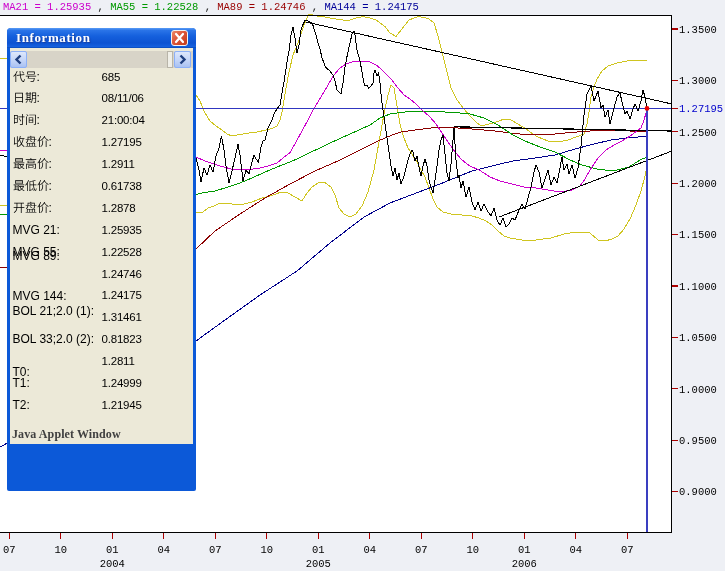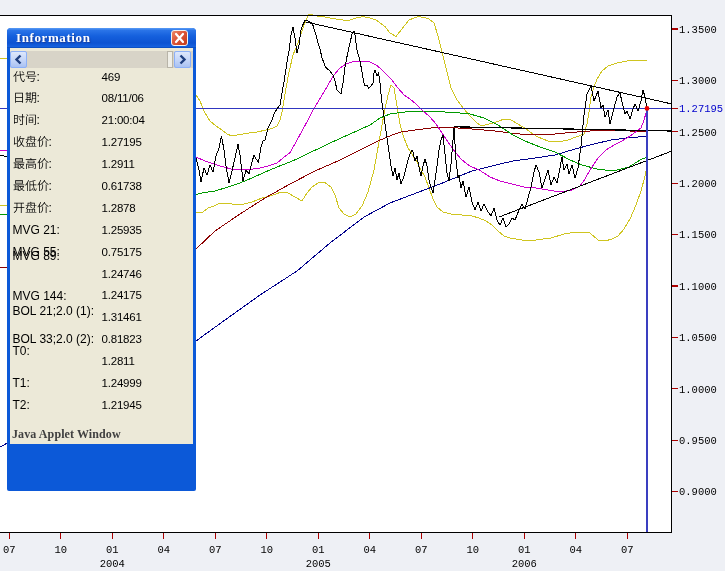--- a/index.html
+++ b/index.html
@@ -88,20 +88,21 @@
       <line x1="524.3" y1="533" x2="524.3" y2="538.5" stroke="#aa0000" stroke-width="1.2"></line>
       <text x="524.3" y="553" font-family="Liberation Mono" font-size="10.5" fill="#000" text-anchor="middle">01</text>
       <line x1="575.8" y1="533" x2="575.8" y2="538.5" stroke="#aa0000" stroke-width="1.2"></line>
       <text x="575.8" y="553" font-family="Liberation Mono" font-size="10.5" fill="#000" text-anchor="middle">04</text>
       <line x1="627.3" y1="533" x2="627.3" y2="538.5" stroke="#aa0000" stroke-width="1.2"></line>
       <text x="627.3" y="553" font-family="Liberation Mono" font-size="10.5" fill="#000" text-anchor="middle">07</text>
       <text x="112.3" y="566.5" font-family="Liberation Mono" font-size="10.5" fill="#000" text-anchor="middle">2004</text>
       <text x="318.3" y="566.5" font-family="Liberation Mono" font-size="10.5" fill="#000" text-anchor="middle">2005</text>
       <text x="524.3" y="566.5" font-family="Liberation Mono" font-size="10.5" fill="#000" text-anchor="middle">2006</text>
     </svg>
+<div class="toptxt"><span style="color:#cc00cc">MA21 = 1.25935</span><span style="color:#222"> , </span><span style="color:#009900">MA55 = 1.22528</span><span style="color:#222"> , </span><span style="color:#990000">MA89 = 1.24746</span><span style="color:#222"> , </span><span style="color:#000099">MA144 = 1.24175</span></div>
 
 <div class="win">
  <div class="titlebar">
         <span class="title">Information</span>
    <div class="xbtn">
           <svg width="17" height="16" viewBox="0 0 17 16">
             <path d="M5 4 L12 12 M12 4 L5 12" stroke="#fff" stroke-width="2.2" stroke-linecap="round"></path>
           </svg>
         </div>
  </div>
@@ -120,21 +121,21 @@
           </div>
   </div>
   <div class="row" style="top:20.5px"><svg width="24" height="14" viewBox="0 0 24 14" style="vertical-align:-3px">
             <g transform="translate(0,11) scale(0.0120,-0.0120)">
               <path d="M319.80902099609375 492.52099609375 942.456298828125 569.8251953125 951.7766723632812 510.1424560546875 328.7054443359375 432.97418212890625ZM714.152099609375 782.30419921875 759.3623657226562 812.9934692382812Q790.4821166992188 789.281494140625 823.4578552246094 760.281494140625Q856.43359375 731.281494140625 884.8413696289062 702.781494140625Q913.2491455078125 674.281494140625 930.9449462890625 651.7054443359375L882.718505859375 617.5760498046875Q865.5987548828125 640.152099609375 837.6230163574219 668.9401245117188Q809.6472778320312 697.7281494140625 777.4595642089844 727.8721618652344Q745.2718505859375 758.0161743164062 714.152099609375 782.30419921875ZM319.97418212890625 826.6407470703125 379.9449462890625 807.69580078125Q342.23297119140625 720.1197509765625 291.65692138671875 636.8835144042969Q241.08087158203125 553.6472778320312 182.50482177734375 481.26702880859375Q123.92877197265625 408.88677978515625 61.6407470703125 353.4466552734375Q58.20062255859375 360.76702880859375 51.32037353515625 372.17962646484375Q44.44012451171875 383.59222412109375 36.98382568359375 395.00482177734375Q29.52752685546875 406.41741943359375 23.64727783203125 413.02581787109375Q82.76702880859375 462.29766845703125 137.96282958984375 528.0695190429688Q193.15863037109375 593.8413696289062 239.93048095703125 670.1811828613281Q286.70233154296875 746.52099609375 319.97418212890625 826.6407470703125ZM204.1748046875 565.3754272460938 267.73779296875 628.9384155273438 268.3138427734375 627.650390625V-75.91259765625H204.1748046875ZM553.4466552734375 823.3365478515625H616.7216186523438Q622.7054443359375 652.3850708007812 639.9692077636719 504.5015563964844Q657.2329711914062 356.6180419921875 686.7006225585938 244.29440307617188Q716.1682739257812 131.97076416015625 760.2637634277344 67.13095092773438Q804.3592529296875 2.2911376953125 863.2945556640625 -3.284912109375Q886.1262817382812 -4.284912109375 899.610107421875 40.7587890625Q913.0939331054688 85.802490234375 921.3657836914062 174.34619140625Q928.2460327148438 168.60186767578125 938.0744934082031 161.92550659179688Q947.9029541015625 155.2491455078125 958.08740234375 149.7928466796875Q968.2718505859375 144.3365478515625 974.152099609375 141.6083984375Q964.4239501953125 57.83172607421875 948.6116638183594 9.3155517578125Q932.7993774414062 -39.20062255859375 912.131103515625 -58.768585205078125Q891.4628295898438 -78.3365478515625 865.3107299804688 -77.04852294921875Q798.718505859375 -72.6083984375 749.56640625 -26.328460693359375Q700.414306640625 19.95147705078125 665.914306640625 101.23141479492188Q631.414306640625 182.5113525390625 608.9903564453125 293.29937744140625Q586.56640625 404.08740234375 573.5744934082031 538.4676513671875Q560.5825805664062 672.847900390625 553.4466552734375 823.3365478515625Z" fill="#000"></path>
             </g>
             <g transform="translate(12,11) scale(0.0120,-0.0120)">
               <path d="M251.6180419921875 737.87060546875V590.977294921875H745.501708984375V737.87060546875ZM188.49517822265625 794.8090209960938H811.5048217773438V534.326904296875H188.49517822265625ZM65.5113525390625 436.77667236328125H930.91259765625V378.39813232421875H65.5113525390625ZM249.28802490234375 257.47247314453125H764.3107299804688V199.09393310546875H249.28802490234375ZM744.805908203125 257.47247314453125H811.3850708007812Q811.3850708007812 257.47247314453125 810.7410583496094 251.81228637695312Q810.0970458984375 246.152099609375 809.6650085449219 239.05987548828125Q809.2329711914062 231.9676513671875 807.9449462890625 226.95147705078125Q795.673095703125 141.847900390625 782.1811828613281 85.72006225585938Q768.6892700195312 29.59222412109375 753.977294921875 -2.40777587890625Q739.2653198242188 -34.40777587890625 720.5533447265625 -50.69580078125Q704.0970458984375 -64.7281494140625 685.6326599121094 -69.456298828125Q667.1682739257812 -74.1844482421875 639.5598754882812 -75.47247314453125Q614.9676513671875 -76.04852294921875 569.1796264648438 -75.48056030273438Q523.3916015625 -74.91259765625 470.9676513671875 -71.4886474609375Q469.67962646484375 -57.28802490234375 464.0793151855469 -40.503265380859375Q458.47900390625 -23.718505859375 449.15863037109375 -10.3819580078125Q503.1424560546875 -15.805908203125 551.5744934082031 -17.305908203125Q600.0065307617188 -18.805908203125 620.4466552734375 -18.805908203125Q639.2945556640625 -18.805908203125 649.7265930175781 -17.305908203125Q660.1586303710938 -15.805908203125 668.022705078125 -9.51788330078125Q683.5825805664062 2.33001708984375 696.6424560546875 31.8138427734375Q709.7023315429688 61.29766845703125 721.26220703125 114.33328247070312Q732.8220825195312 167.368896484375 744.5178833007812 248.01617431640625ZM286.73468017578125 410.98382568359375 352.889892578125 401.37542724609375Q343.02581787109375 367.49517822265625 330.8057556152344 330.6828918457031Q318.585693359375 293.87060546875 306.1536560058594 259.8463439941406Q293.72161865234375 225.82208251953125 283.14556884765625 199.805908203125H210.55023193359375Q223.414306640625 228.39813232421875 236.92239379882812 264.6424560546875Q250.43048095703125 300.88677978515625 263.2945556640625 339.0631408691406Q276.15863037109375 377.239501953125 286.73468017578125 410.98382568359375Z" fill="#000"></path>
             </g>
           </svg><span class="rl">:</span></div>
-        <div class="rv" style="top:20.5px">469</div>
+        <div class="rv" style="top:20.5px">685</div>
         <div class="row" style="top:42.4px"><svg width="24" height="14" viewBox="0 0 24 14" style="vertical-align:-3px">
             <g transform="translate(0,11) scale(0.0120,-0.0120)">
               <path d="M182.2945556640625 767.673095703125H826.6892700195312V-60.92877197265625H760.110107421875V703.9741821289062H246.8575439453125V-66.62457275390625H182.2945556640625ZM224.77667236328125 418.44976806640625H788.08740234375V356.326904296875H224.77667236328125ZM223.35272216796875 61.650390625H790.2233276367188V-1.3365478515625H223.35272216796875Z" fill="#000"></path>
             </g>
             <g transform="translate(12,11) scale(0.0120,-0.0120)">
               <path d="M609.8802490234375 786.6569213867188H892.0550537109375V728.2783813476562H609.8802490234375ZM609.8802490234375 556.2491455078125H892.0550537109375V499.022705078125H609.8802490234375ZM608.456298828125 321.7054443359375H894.1909790039062V263.9029541015625H608.456298828125ZM863.5178833007812 786.6569213867188H924.4886474609375V8.87371826171875Q924.4886474609375 -20.47900390625 916.6925354003906 -36.595489501953125Q908.8964233398438 -52.71197509765625 888.4401245117188 -61.16827392578125Q868.69580078125 -68.91259765625 833.0356140136719 -71.064697265625Q797.3754272460938 -73.216796875 742.5113525390625 -72.92877197265625Q740.935302734375 -59.59222412109375 734.7751159667969 -41.519439697265625Q728.6149291992188 -23.4466552734375 721.7346801757812 -10.6861572265625Q763.26220703125 -11.97418212890625 797.6780700683594 -11.97418212890625Q832.0939331054688 -11.97418212890625 843.5178833007812 -11.26220703125Q854.5178833007812 -10.55023193359375 859.0178833007812 -6.406219482421875Q863.5178833007812 -2.26220703125 863.5178833007812 9.44976806640625ZM583.3430786132812 786.6569213867188H643.1617431640625V424.4886474609375Q643.1617431640625 367.3365478515625 639.6617431640625 301.1763610839844Q636.1617431640625 235.01617431640625 625.8057556152344 166.85598754882812Q615.4497680664062 98.69580078125 595.0258178710938 34.611663818359375Q574.6018676757812 -29.47247314453125 540.0419921875 -82.47247314453125Q535.1617431640625 -76.59222412109375 525.7653198242188 -69.347900390625Q516.368896484375 -62.10357666015625 506.47247314453125 -55.435302734375Q496.5760498046875 -48.76702880859375 489.1197509765625 -46.03887939453125Q532.6634521484375 21.9449462890625 552.5793151855469 103.58087158203125Q572.4951782226562 185.216796875 577.9191284179688 268.6407470703125Q583.3430786132812 352.064697265625 583.3430786132812 424.4886474609375ZM54.5113525390625 700.43359375H530.5760498046875V643.4951782226562H54.5113525390625ZM168.30419921875 546.673095703125H426.07122802734375V494.631103515625H168.30419921875ZM169.01617431640625 387.68927001953125H426.783203125V334.935302734375H169.01617431640625ZM40.6634521484375 224.99346923828125H532.3916015625V168.0550537109375H40.6634521484375ZM140.9029541015625 825.4886474609375H198.99346923828125V200.92877197265625H140.9029541015625ZM395.94183349609375 825.4886474609375H454.89642333984375V200.92877197265625H395.94183349609375ZM183.718505859375 142.71197509765625 244.53717041015625 126.2071533203125Q217.2491455078125 69.07122802734375 176.96112060546875 14.57122802734375Q136.673095703125 -39.92877197265625 95.96112060546875 -77.35272216796875Q90.7928466796875 -72.1844482421875 81.1844482421875 -65.08413696289062Q71.5760498046875 -57.98382568359375 61.67962646484375 -51.02752685546875Q51.783203125 -44.07122802734375 44.03887939453125 -40.0550537109375Q86.5987548828125 -5.3592529296875 123.73468017578125 42.904510498046875Q160.87060546875 91.16827392578125 183.718505859375 142.71197509765625ZM326.1748046875 115.34307861328125 375.65692138671875 141.456298828125Q395.65692138671875 119.0323486328125 415.6650085449219 91.96438598632812Q435.673095703125 64.89642333984375 452.9692077636719 39.040435791015625Q470.26531982421875 13.1844482421875 480.12939453125 -7.8155517578125L427.91912841796875 -38.08087158203125Q419.34307861328125 -17.368896484375 402.47900390625 9.131103515625Q385.61492919921875 35.631103515625 365.53887939453125 63.987091064453125Q345.46282958984375 92.34307861328125 326.1748046875 115.34307861328125Z" fill="#000"></path>
             </g>
           </svg><span class="rl">:</span></div>
         <div class="rv" style="top:42.4px">08/11/06</div>
         <div class="row" style="top:64.3px"><svg width="24" height="14" viewBox="0 0 24 14" style="vertical-align:-3px">
@@ -190,30 +191,30 @@
               <path d="M245.86407470703125 761.9287719726562H780.2556762695312V708.3107299804688H245.86407470703125ZM52.543701171875 547.3527221679688H955.1682739257812V490.9903564453125H52.543701171875ZM217.5987548828125 761.9287719726562H280.14556884765625V584.5048217773438Q280.14556884765625 531.91259765625 268.5015563964844 473.0323486328125Q256.8575439453125 414.152099609375 223.06951904296875 358.7799377441406Q189.281494140625 303.40777587890625 122.7054443359375 259.98382568359375Q118.4012451171875 266.86407470703125 110.14883422851562 275.47247314453125Q101.89642333984375 284.08087158203125 93.21197509765625 292.4012451171875Q84.52752685546875 300.72161865234375 77.3592529296875 304.73779296875Q138.91912841796875 344.72161865234375 168.97900390625 392.3494567871094Q199.03887939453125 439.977294921875 208.31881713867188 489.8931579589844Q217.5987548828125 539.8090209960938 217.5987548828125 585.6569213867188ZM747.56640625 761.9287719726562H810.2653198242188V358.73779296875Q810.2653198242188 334.673095703125 803.1811828613281 320.77667236328125Q796.0970458984375 306.8802490234375 776.91259765625 299.28802490234375Q758.7281494140625 292.40777587890625 725.7718505859375 290.83172607421875Q692.8155517578125 289.25567626953125 642.6634521484375 289.25567626953125Q640.7993774414062 301.7281494140625 634.6391906738281 317.00482177734375Q628.47900390625 332.281494140625 621.5987548828125 344.17791748046875Q658.9903564453125 343.17791748046875 689.4903564453125 343.17791748046875Q719.9903564453125 343.17791748046875 729.9903564453125 343.889892578125Q747.56640625 344.60186767578125 747.56640625 358.889892578125ZM468.5987548828125 848.0485229492188 536.3300170898438 833.4401245117188Q522.4659423828125 803.7119750976562 509.17791748046875 776.0Q495.889892578125 748.2880249023438 484.17791748046875 727.5760498046875L425.19097900390625 741.4724731445312Q436.61492919921875 764.760498046875 449.3948669433594 795.1164855957031Q462.1748046875 825.4724731445312 468.5987548828125 848.0485229492188ZM398.95147705078125 654.5340576171875 431.91259765625 690.8317260742188Q458.35272216796875 678.847900390625 485.8009338378906 662.0760498046875Q513.2491455078125 645.30419921875 537.6973571777344 627.6003112792969Q562.1455688476562 609.8964233398438 577.8737182617188 593.760498046875L543.760498046875 554.4466552734375Q529.3203735351562 569.87060546875 505.1601867675781 588.218505859375Q481 606.56640625 453.19580078125 624.2702941894531Q425.3916015625 641.9741821289062 398.95147705078125 654.5340576171875ZM393.34307861328125 433.39813232421875 426.8802490234375 469.69580078125Q454.8802490234375 456 484.82037353515625 437.30419921875Q514.760498046875 418.6083984375 541.4886474609375 399.7685852050781Q568.216796875 380.92877197265625 584.6569213867188 364.368896484375L550.9676513671875 324.0550537109375Q534.8155517578125 341.326904296875 508.37542724609375 360.9547424316406Q481.935302734375 380.58258056640625 451.783203125 399.85443115234375Q421.631103515625 419.12628173828125 393.34307861328125 433.39813232421875ZM45.69580078125 7.585693359375H954.7281494140625V-48.77667236328125H45.69580078125ZM159.95147705078125 259.6083984375H839.5048217773438V-20.239501953125H777.9580078125V206.9903564453125H630.3850708007812V-20.239501953125H571.0065307617188V206.9903564453125H424.43359375V-20.239501953125H365.76702880859375V206.9903564453125H219.48211669921875V-20.239501953125H159.95147705078125Z" fill="#000"></path>
             </g>
             <g transform="translate(24,11) scale(0.0120,-0.0120)">
               <path d="M729.0065307617188 452.25567626953125H793.1455688476562V-75.91259765625H729.0065307617188ZM443.2071533203125 451.3916015625H506.48211669921875V314.10357666015625Q506.48211669921875 271.239501953125 501.0500793457031 220.51943969726562Q495.6180419921875 169.79937744140625 477.9740295410156 116.0113525390625Q460.33001708984375 62.22332763671875 424.694091796875 10.72332763671875Q389.05816650390625 -40.77667236328125 328.93841552734375 -85.4886474609375Q321.194091796875 -75.01617431640625 307.8494567871094 -62.10357666015625Q294.50482177734375 -49.19097900390625 282.8802490234375 -41.15863037109375Q338.98382568359375 -2.46282958984375 371.3916015625 43.9449462890625Q403.79937744140625 90.35272216796875 419.14727783203125 138.760498046875Q434.49517822265625 187.16827392578125 438.8511657714844 232.72006225585938Q443.2071533203125 278.2718505859375 443.2071533203125 314.67962646484375ZM638.0096435546875 799.064697265625Q673.4174194335938 735.5048217773438 727.3931579589844 672.8769836425781Q781.368896484375 610.2491455078125 843.9967346191406 558.1892700195312Q906.6245727539062 506.12939453125 967.4886474609375 473.84136962890625Q960.7443237304688 467.96112060546875 952.4239501953125 459.064697265625Q944.1035766601562 450.16827392578125 936.2152404785156 440.6278381347656Q928.326904296875 431.08740234375 923.022705078125 423.0550537109375Q861.4304809570312 459.783203125 797.87060546875 516.2912902832031Q734.3107299804688 572.7993774414062 678.6149291992188 640.739501953125Q622.9191284179688 708.6796264648438 584.4951782226562 778.1359252929688ZM602.1748046875 839.4886474609375 669.0258178710938 828.0161743164062Q636.73779296875 755.8155517578125 585.8818054199219 680.7233276367188Q535.0258178710938 605.631103515625 463.6617431640625 535.631103515625Q392.29766845703125 465.631103515625 298.26531982421875 409.34307861328125Q294.53717041015625 416.6634521484375 287.7248840332031 425.9239501953125Q280.91259765625 435.1844482421875 273.16827392578125 443.868896484375Q265.4239501953125 452.5533447265625 258.25567626953125 457.72161865234375Q347.1197509765625 509.12939453125 414.7475891113281 573.8171081542969Q482.37542724609375 638.5048217773438 529.4951782226562 707.6326599121094Q576.6149291992188 776.760498046875 602.1748046875 839.4886474609375ZM274.2945556640625 836.91259765625 334.4012451171875 819.543701171875Q303.8251953125 735.2556762695312 263.38507080078125 653.5954895019531Q222.9449462890625 571.935302734375 176.42877197265625 499.631103515625Q129.91259765625 427.326904296875 79.1844482421875 370.7508544921875Q76.0323486328125 378.07122802734375 68.94012451171875 389.6278381347656Q61.847900390625 401.1844482421875 54.535614013671875 412.88507080078125Q47.22332763671875 424.585693359375 40.91912841796875 431.90606689453125Q88.19097900390625 481.60186767578125 131.53887939453125 546.7216186523438Q174.88677978515625 611.8413696289062 211.522705078125 685.9611206054688Q248.15863037109375 760.0808715820312 274.2945556640625 836.91259765625ZM172.43048095703125 578.9514770507812 234.41741943359375 640.9384155273438 235.84136962890625 639.9384155273438V-77.62457275390625H172.43048095703125Z" fill="#000"></path>
             </g>
           </svg><span class="rl">:</span></div>
         <div class="rv" style="top:151.9px">1.2878</div>
         <div class="row" style="top:173.8px"><span class="rl">MVG 21:</span></div>
         <div class="rv" style="top:173.8px">1.25935</div>
         <div class="row" style="top:195.7px"><span class="rl">MVG 55:</span></div>
-        <div class="rv" style="top:195.7px">0.75175</div>
+        <div class="rv" style="top:195.7px">1.22528</div>
         <div class="row" style="top:200px"><span class="rl">MVG 89:</span></div>
         <div class="rv" style="top:217.6px">1.24746</div>
         <div class="row" style="top:239.5px"><span class="rl">MVG 144:</span></div>
         <div class="rv" style="top:239px">1.24175</div>
         <div class="row" style="top:255px"><span class="rl">BOL 21;2.0 (1):</span></div>
         <div class="rv" style="top:261.4px">1.31461</div>
         <div class="row" style="top:283.3px"><span class="rl">BOL 33;2.0 (2):</span></div>
         <div class="rv" style="top:283.3px">0.81823</div>
-        <div class="row" style="top:295px"><span class="rl">T0:</span></div>
+        <div class="row" style="top:316px"><span class="rl">T0:</span></div>
         <div class="rv" style="top:305.2px">1.2811</div>
         <div class="row" style="top:327.1px"><span class="rl">T1:</span></div>
         <div class="rv" style="top:327.1px">1.24999</div>
         <div class="row" style="top:349.0px"><span class="rl">T2:</span></div>
         <div class="rv" style="top:349.0px">1.21945</div>
   <div class="status">Java Applet Window</div>
  </div>
 </div>
 </div>
 </body></html>

